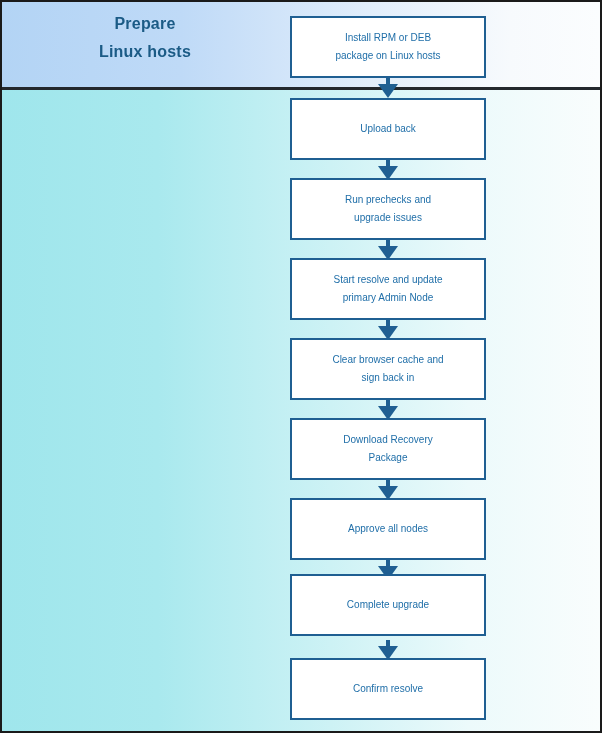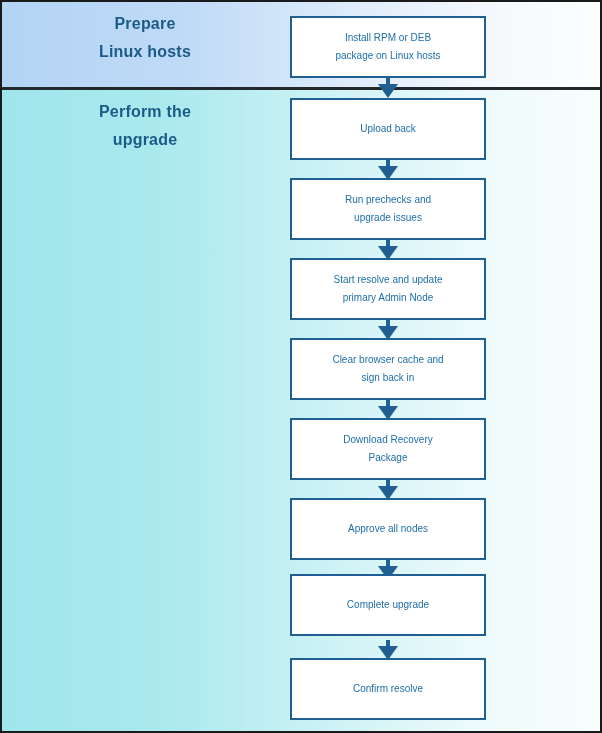--- a/index.html
+++ b/index.html
@@ -120,22 +120,20 @@
 <body>
 
 <div class="diagram">
 
   <div class="band band-prepare"></div>
   <div class="band band-upgrade"></div>
 
   <div class="band-label band-label-prepare">Prepare
 Linux hosts</div>
 
-  <div class="band-label band-label-upgrade">Perform the
-upgrade</div>
 
   <div class="flow">
 
     <div class="node" style="top:14px">Install RPM or DEB
 package on Linux hosts</div>
     <div class="arrow" style="top:76px">
       <span class="stem"></span>
       <span class="head"></span>
     </div>
 

